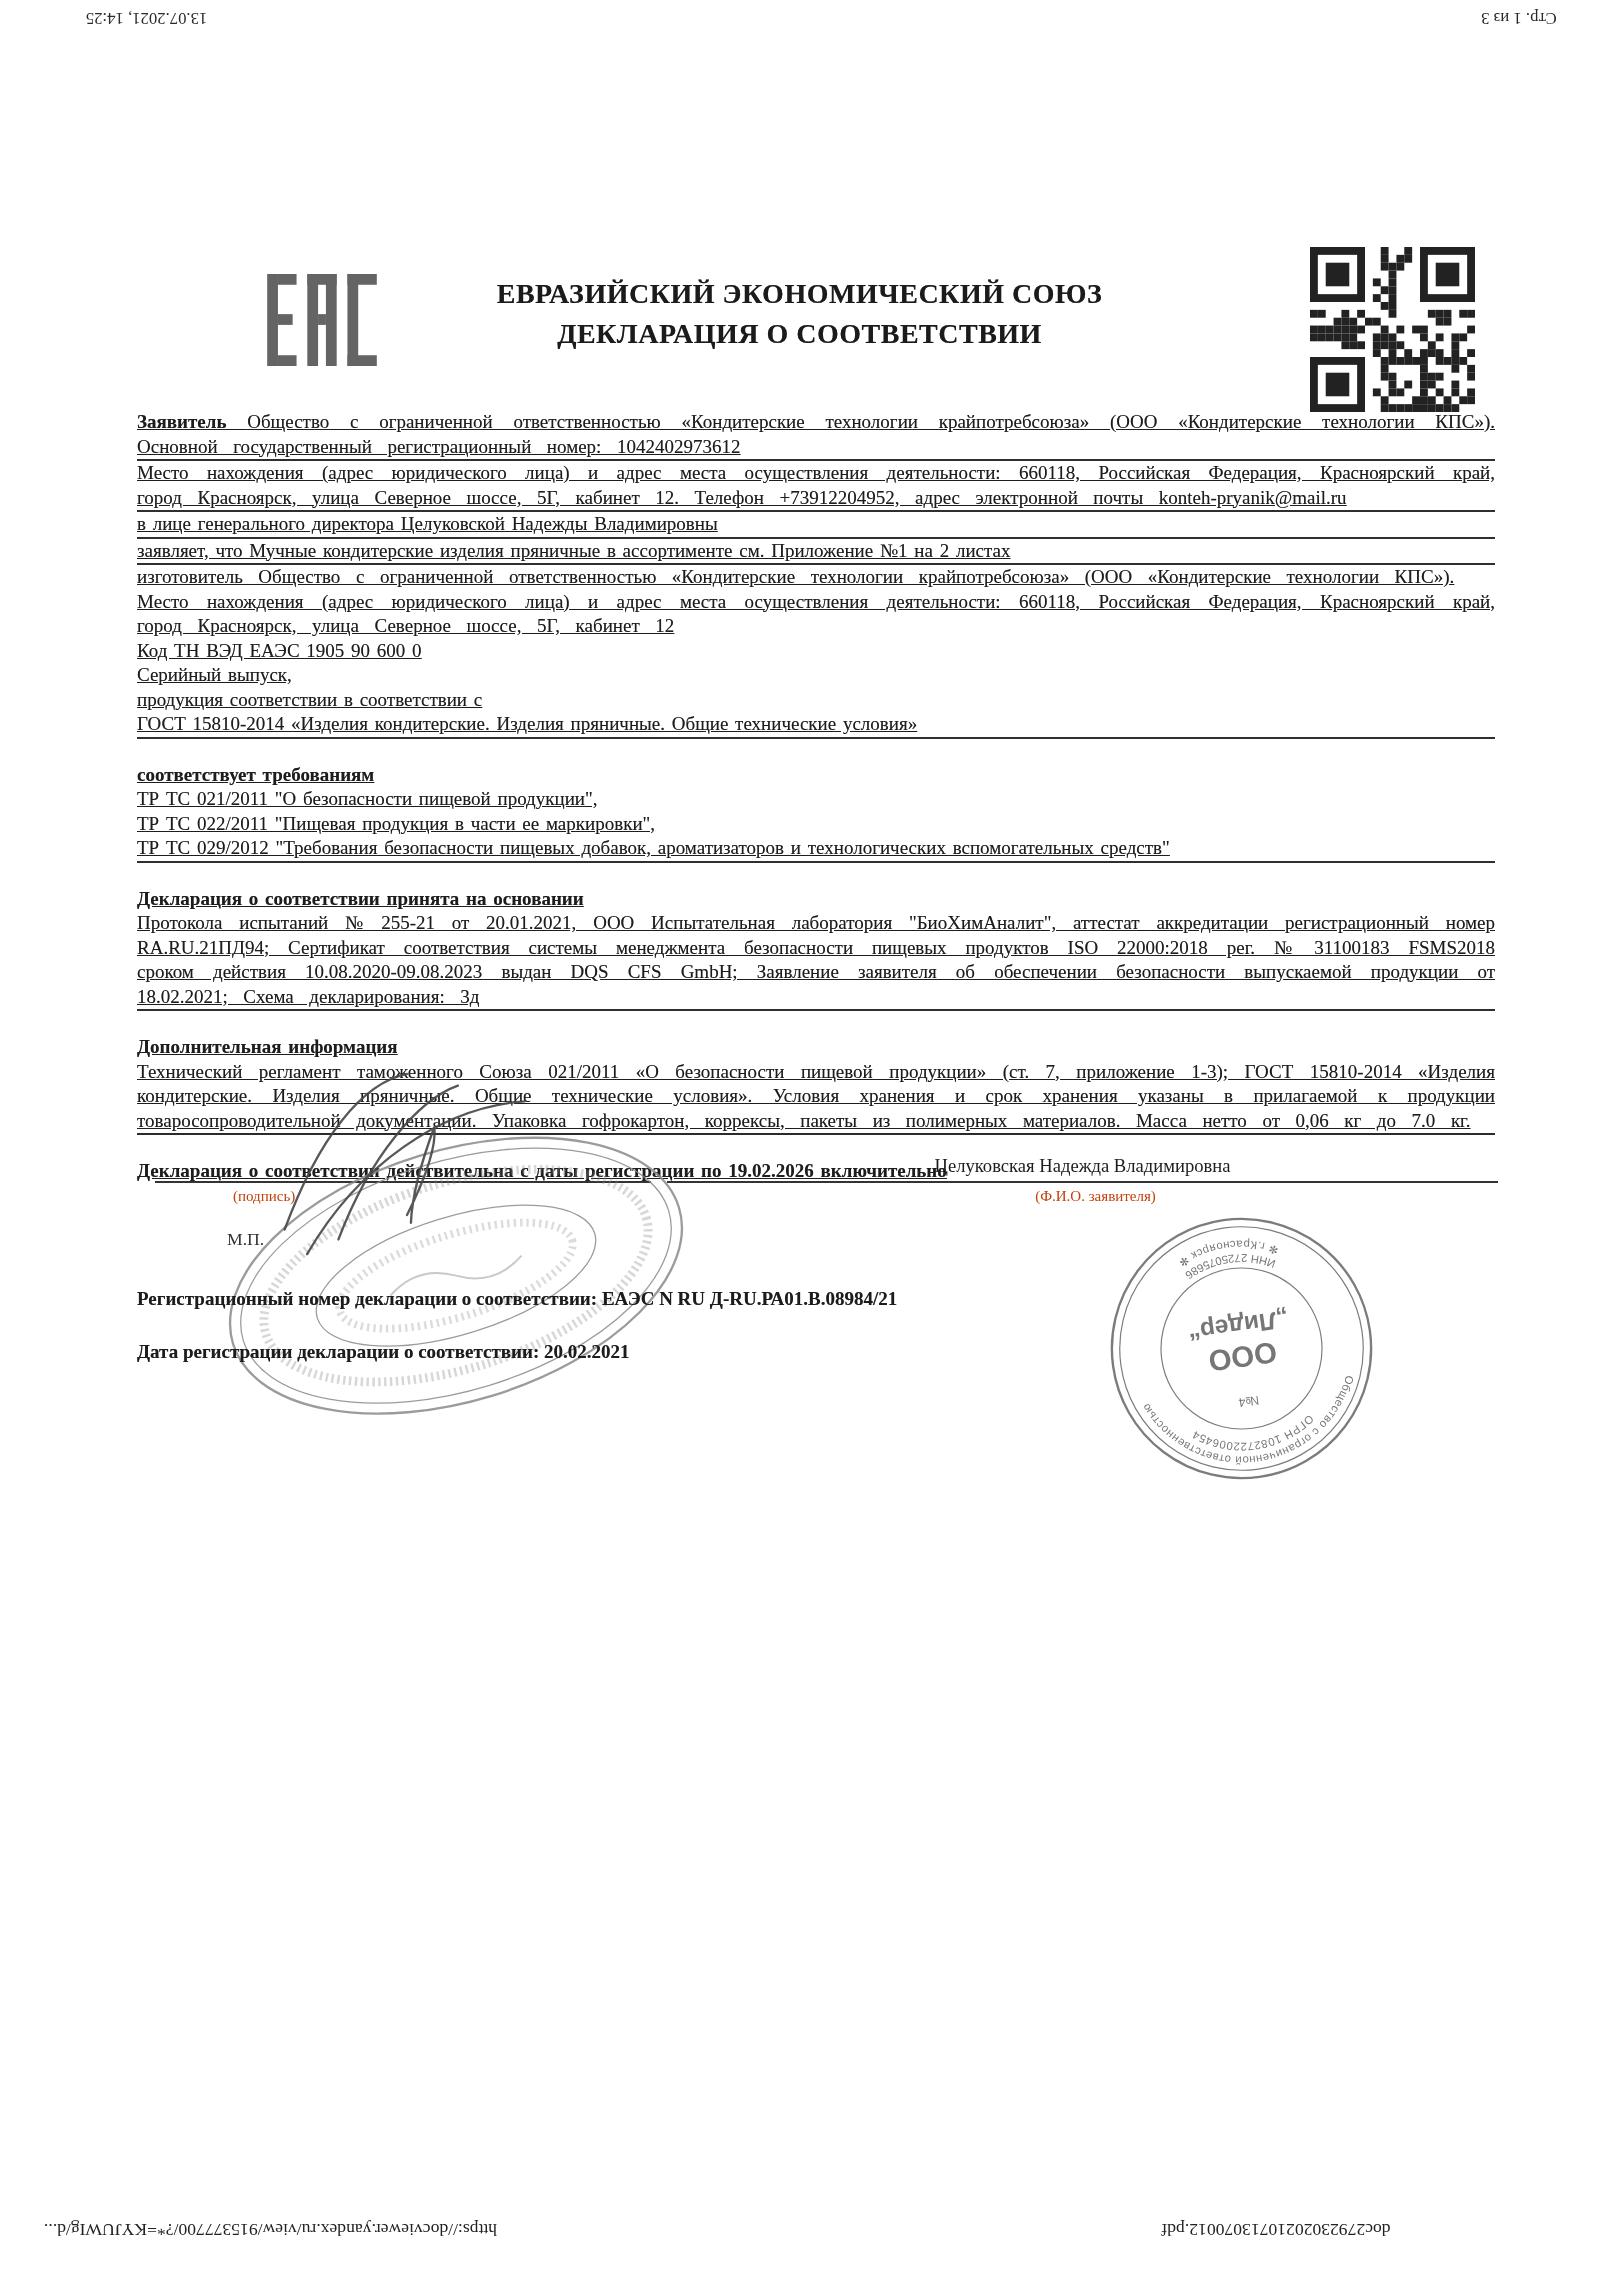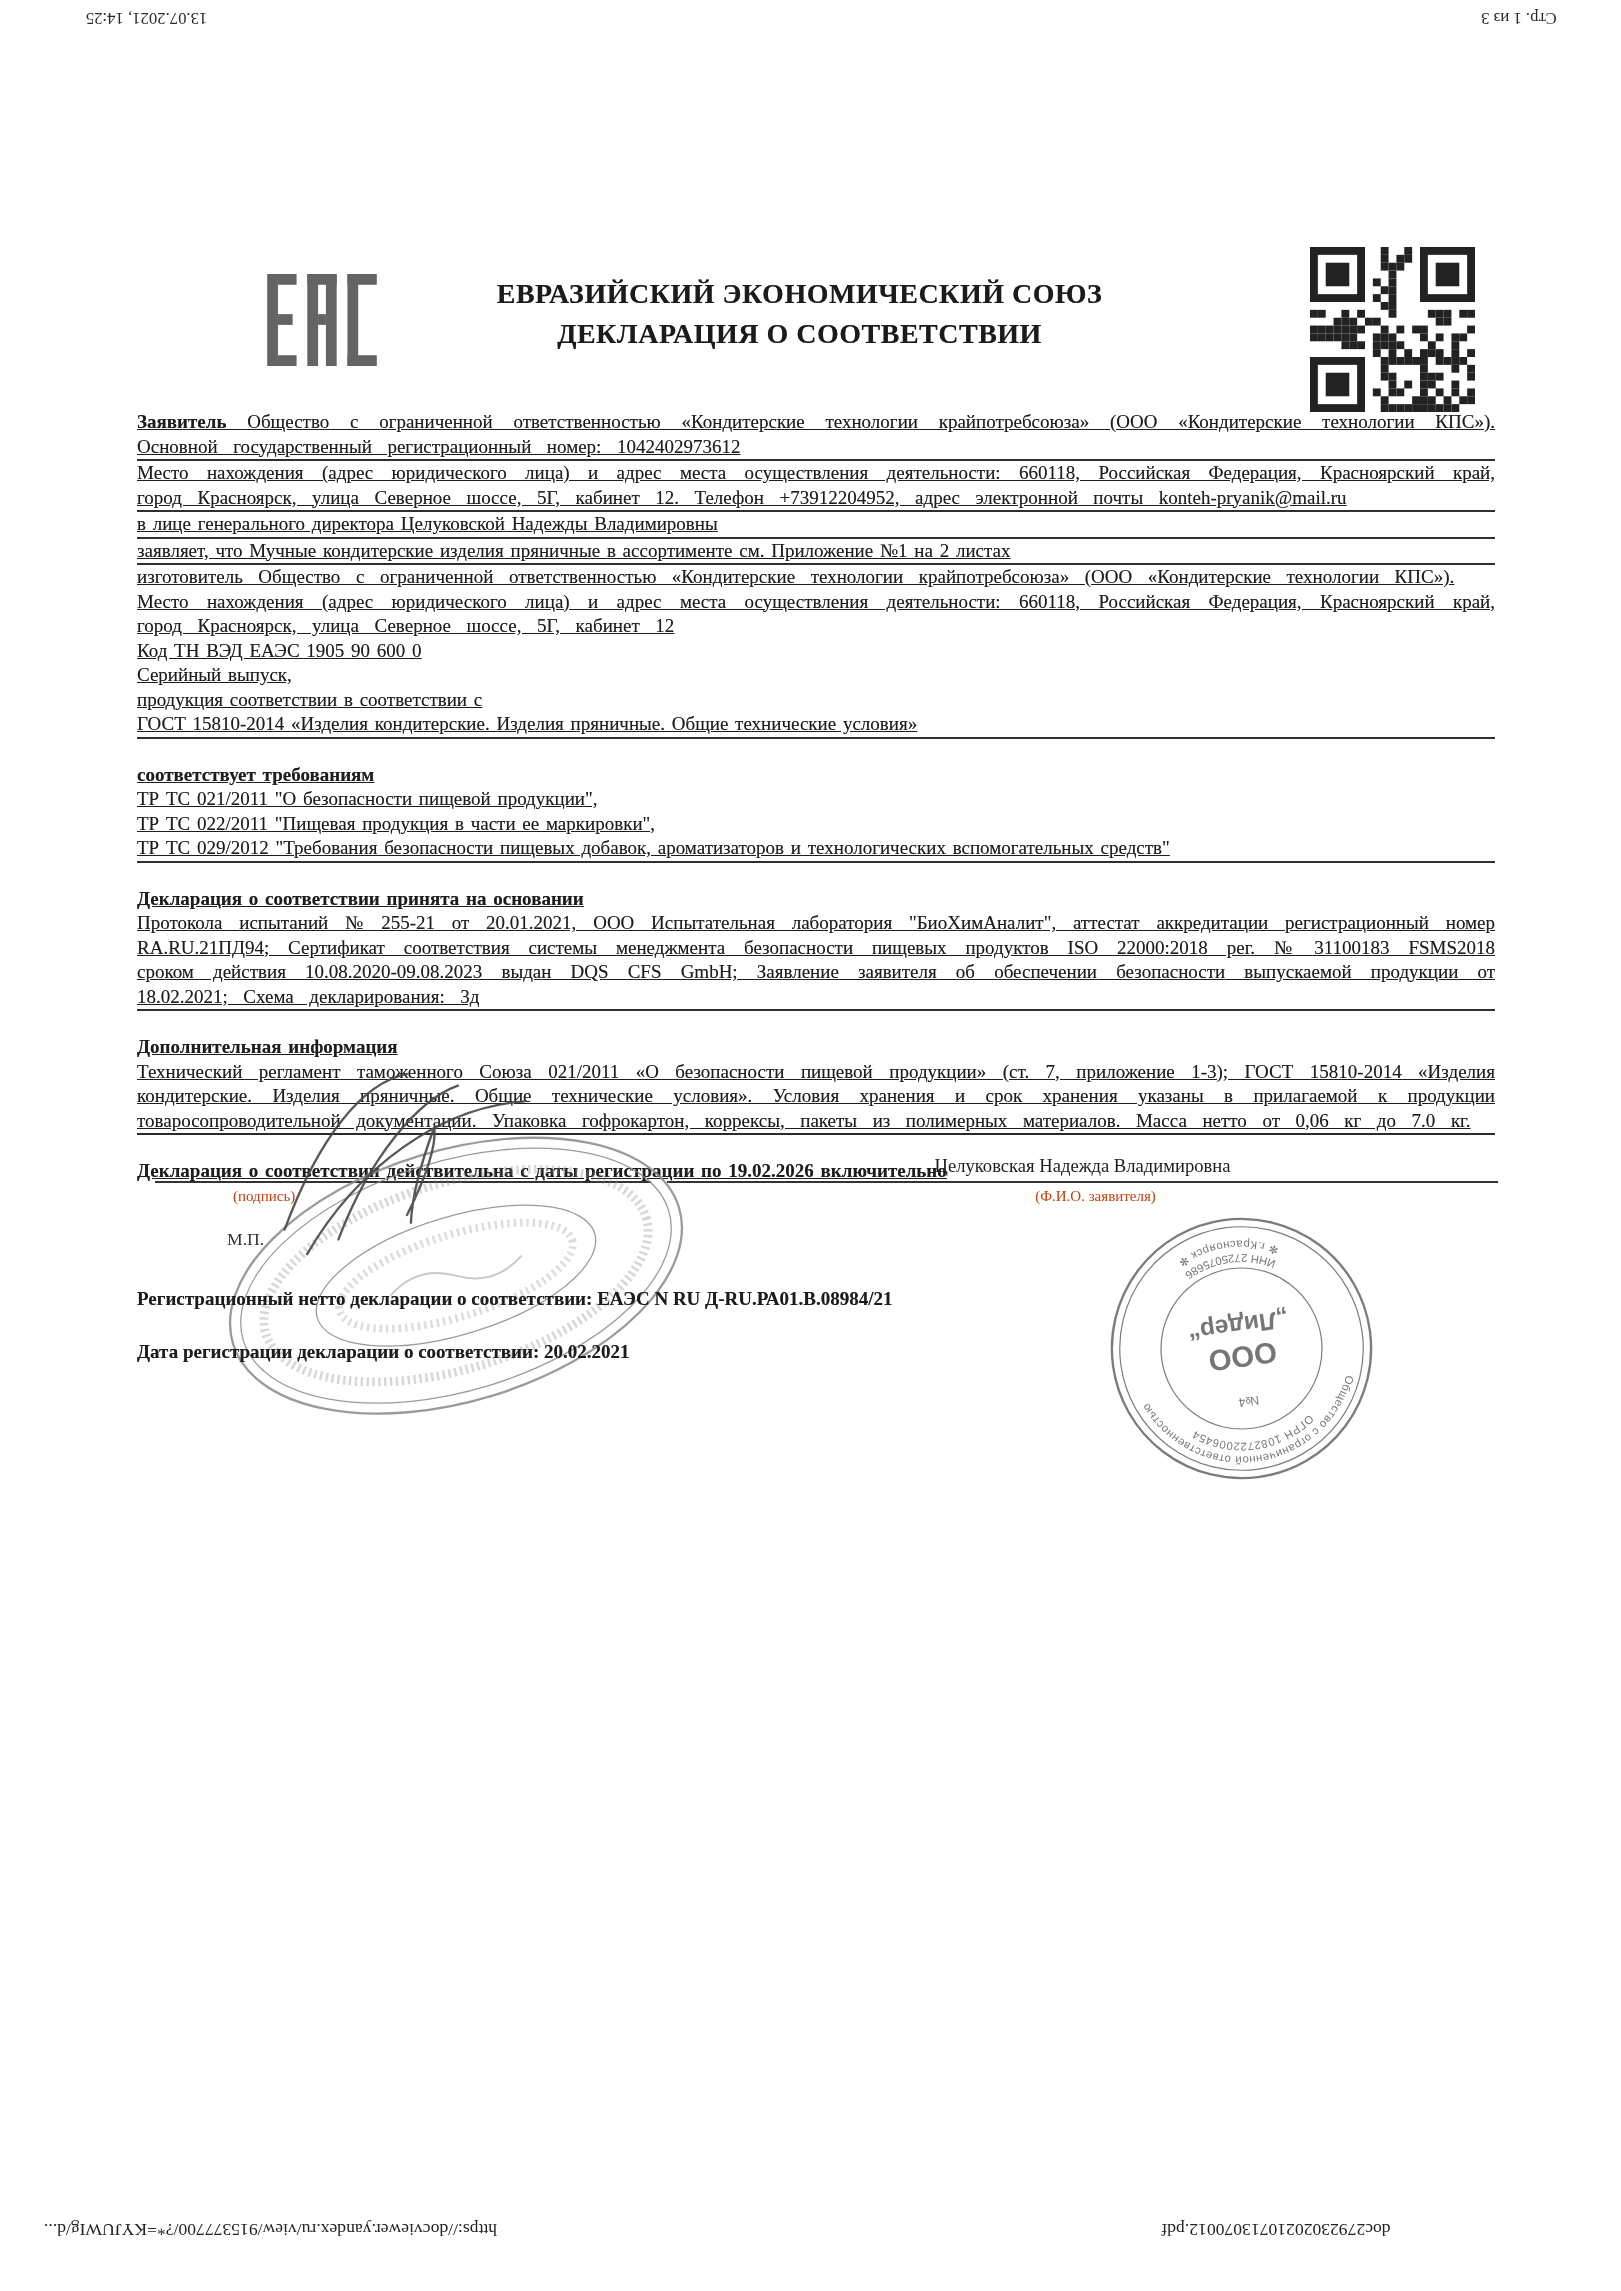--- a/index.html
+++ b/index.html
@@ -289,21 +289,21 @@
       <text font-size="11.5" letter-spacing="0.5"><textPath href="#arcTopInner" startOffset="50%" text-anchor="middle">ОГРН 1082722006454</textPath></text>
       <text font-size="11.5" letter-spacing="0.5"><textPath href="#arcBotInner" startOffset="50%" text-anchor="middle">ИНН 2725075686</textPath></text>
       <text x="138" y="88" font-size="13" text-anchor="middle">№4</text>
       <text x="138" y="140" font-size="30" font-weight="bold" text-anchor="middle">ООО</text>
       <text x="138" y="170" font-size="25" font-weight="bold" text-anchor="middle">„Лидер“</text>
     </g>
   </g>
 </svg>
 
 <div class="abs reg-line" style="left:137px; top:1288px;">
-  <span class="b">Регистрационный нетто декларации о соответствии:</span>
+  <span class="b">Регистрационный номер декларации о соответствии:</span>
   <span class="b">ЕАЭС N RU Д-RU.РА01.В.08984/21</span>
 </div>
 <div class="abs reg-line" style="left:137px; top:1341px;">
   <span class="b">Дата регистрации декларации о соответствии:</span>
   <span class="b">20.02.2021</span>
 </div>
 
 <div class="abs rot footer-text" style="left:5.9px; top:2219px; width:529px; text-align:center; white-space:nowrap;">https://docviewer.yandex.ru/view/915377700/?*=KYJUWIg/d...</div>
 <div class="abs rot footer-text" style="left:1129px; top:2219px; width:294px; text-align:center; white-space:nowrap;">doc27923020210713070012.pdf</div>
 

